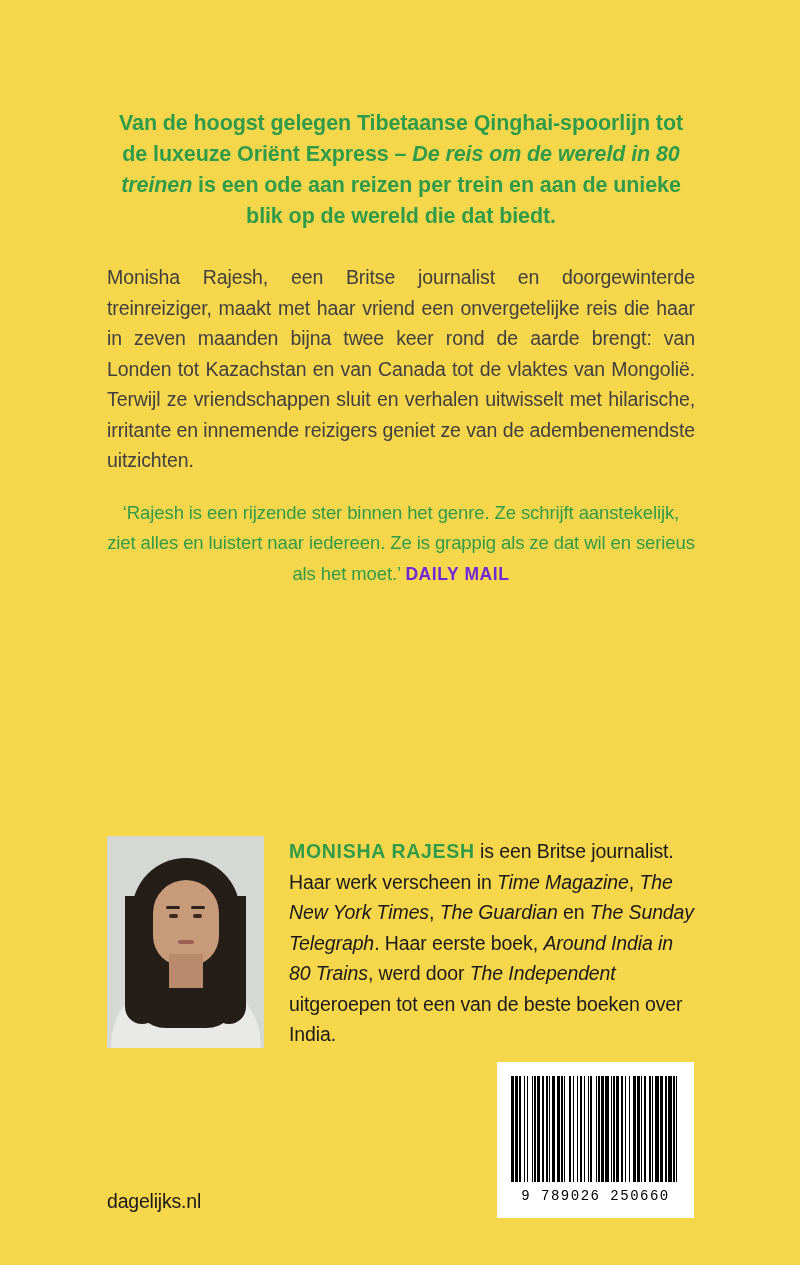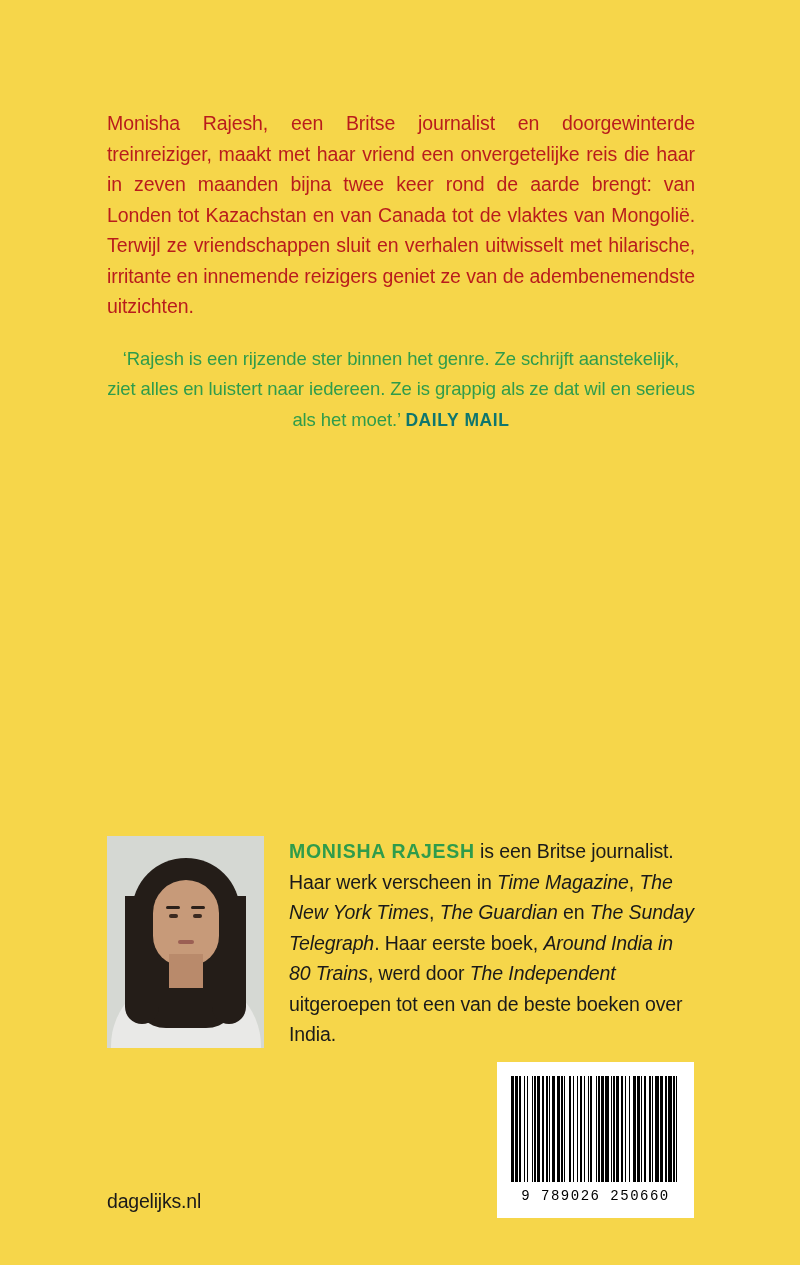--- a/index.html
+++ b/index.html
@@ -35,21 +35,21 @@
     text-align: center;
     letter-spacing: -0.1px;
     margin: 0 0 30px 0;
   }
   .headline em {
     font-style: italic;
   }
 
   
   .body-par {
-    color: #b91c1c;
+    color: #404040;
     font-size: 19.5px;
     line-height: 30.5px;
     text-align: justify;
     margin: 0 0 22px 0;
     letter-spacing: -0.1px;
   }
   .body-par:last-child { margin-bottom: 0; }
 
   
   .quotes {
@@ -57,21 +57,21 @@
   }
   .quote {
     color: #2f9c4b;
     font-size: 18.5px;
     line-height: 30.5px;
     text-align: center;
     margin: 0 0 18px 0;
     letter-spacing: -0.1px;
   }
   .quote .src {
-    color: #0f766e;
+    color: #6d28d9;
     font-weight: bold;
     letter-spacing: 0.6px;
     font-size: 17.5px;
   }
 
   
   .author-block {
     position: absolute;
     left: 107px;
     top: 836px;
@@ -211,20 +211,23 @@
     letter-spacing: -0.2px;
   }
 </style>
 </head>
 <body>
 
 <div class="page">
 
   <div class="content">
 
+    <p class="headline">
+      <span>Van de hoogst gelegen Tibetaanse Qinghai-spoorlijn tot de luxeuze Oriënt Express – </span><em>De reis om de wereld in 80 treinen</em><span> is een ode aan reizen per trein en aan de unieke blik op de wereld die dat biedt.</span>
+    </p>
 
     <p class="body-par">Monisha Rajesh, een Britse journalist en doorgewinterde treinreiziger, maakt met haar vriend een onvergetelijke reis die haar in zeven maanden bijna twee keer rond de aarde brengt: van Londen tot Kazachstan en van Canada tot de vlaktes van Mongolië. Terwijl ze vriendschappen sluit en verhalen uitwisselt met hilarische, irritante en innemende reizigers geniet ze van de adembenemendste uitzichten.</p>
 
     <div class="quotes">
       <p class="quote">
         <span>‘Rajesh is een rijzende ster binnen het genre. Ze schrijft aanstekelijk, ziet alles en luistert naar iedereen. Ze is grappig als ze dat wil en serieus als het moet.’ </span><span class="src">DAILY MAIL</span>
       </p>
     </div>
   </div>
 

